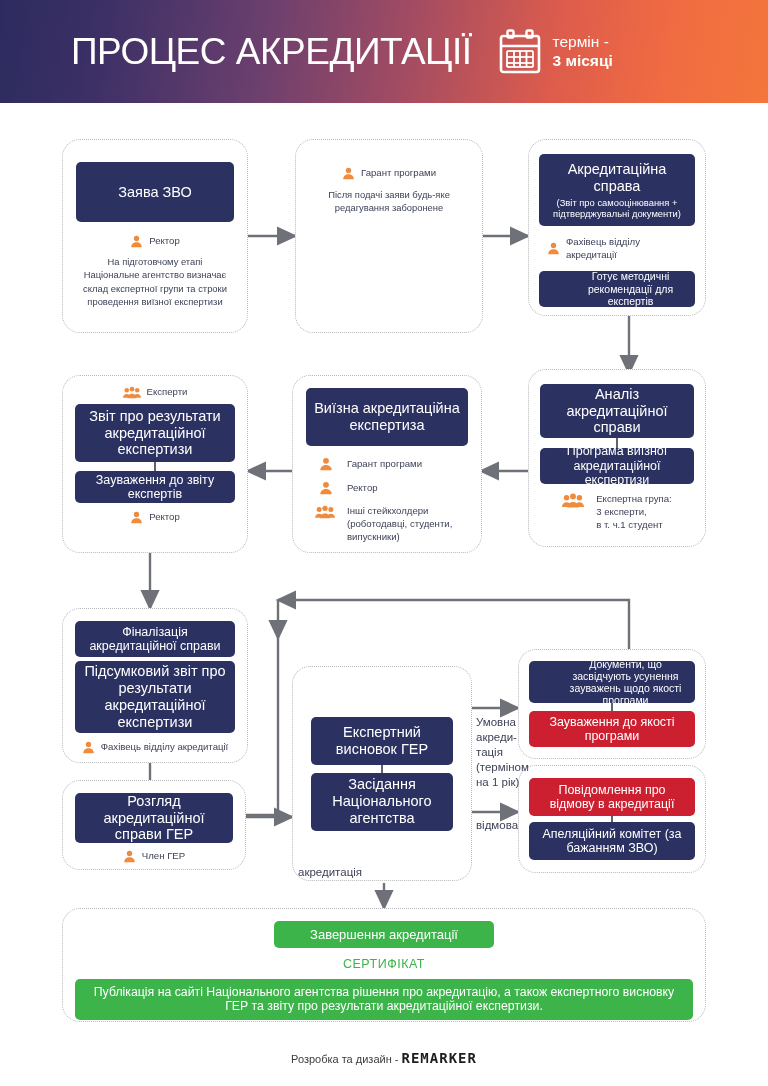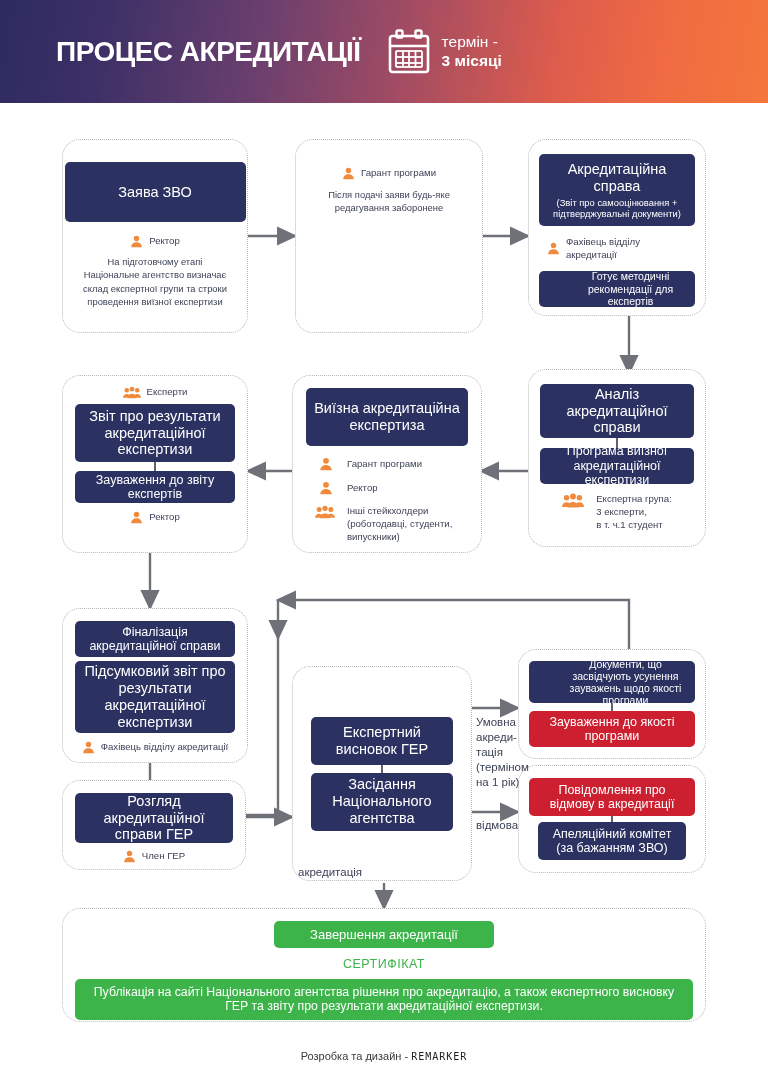--- a/index.html
+++ b/index.html
@@ -10,22 +10,22 @@
     overflow:hidden;
     position:relative;
   }
   
   .header{
     position:absolute;left:0;top:0;width:768px;height:103px;
     background:linear-gradient(100deg,#2c2b5f 0%,#3d3066 14%,#6a3f6e 34%,#a04b63 52%,#dd5c4c 72%,#f06b42 86%,#f4763c 100%);
     display:flex;align-items:center;
   }
   .header-title{
-    color:#ffffff;font-size:28px;font-weight:bold;letter-spacing:-0.5px;
-    margin-left:56px;white-space:nowrap;line-height:1;
+    color:#ffffff;font-size:37px;font-weight:normal;letter-spacing:-0.5px;
+    margin-left:71px;white-space:nowrap;line-height:1;
   }
   .header-right{
     display:flex;align-items:center;margin-left:26px;gap:11px;
   }
   .cal-icon{width:44px;height:46px;flex:none;}
   .header-sub{
     color:#ffffff;font-size:15.5px;font-weight:bold;line-height:1.22;white-space:nowrap;
   }
   .header-sub .l1{font-weight:normal;}
 
@@ -71,21 +71,21 @@
 
   .edge-label{
     position:absolute;color:#3d4257;font-size:11.5px;line-height:1.3;
   }
   .footer{
     position:absolute;left:0;top:1050px;width:768px;text-align:center;
     font-size:11px;color:#3b3b3b;
   }
   .footer .brand{
     font-family:"DejaVu Sans Mono","Liberation Mono",monospace;
-    font-weight:normal;letter-spacing:1px;font-size:10px;color:#1d1d1d;
+    font-weight:bold;letter-spacing:1px;font-size:14px;color:#1d1d1d;
   }
 </style>
 </head>
 <body>
 
 <div class="header">
   <div class="header-title">ПРОЦЕС АКРЕДИТАЦІЇ</div>
   <div class="header-right">
     <svg class="cal-icon" viewBox="0 0 44 46">
       <rect x="3" y="7" width="38" height="36" rx="2.5" fill="none" stroke="#ffffff" stroke-width="2.6"></rect>
@@ -144,21 +144,21 @@
       <line x1="384" y1="780" x2="384" y2="805" marker-end="url(#ar)"></line>
 
       <path d="M629,546 L629,497 L278,497" marker-end="url(#ar)"></path>
       <path d="M278,497 L278,535" marker-end="url(#ar)"></path>
 
       <path d="M278,535 L278,712 L246,712"></path>
     </g>
   </svg>
 
   <div class="card" style="left:62px;top:36px;width:186px;height:194px;padding:22px 16px 14px;">
-    <div class="chip big" style="width:181px;height:60px;">Заява ЗВО</div>
+    <div class="chip big" style="width:158px;height:60px;">Заява ЗВО</div>
     <div class="role" style="margin-top:13px;">
       <svg class="ic" width="13" height="13" viewBox="0 0 16 16">
         <circle cx="8" cy="4.3" r="3.3" fill="#f08a3c"></circle>
           <path d="M1.5 15c0-3.6 2.9-6 6.5-6s6.5 2.4 6.5 6z" fill="#f08a3c"></path>
       </svg>
       <span class="txt">Ректор</span>
     </div>
     <div class="note" style="margin-top:7px;width:150px;">На підготовчому етапі Національне агентство визначає склад експертної групи та строки проведення виїзної експертизи</div>
   </div>
 
@@ -293,21 +293,21 @@
 
   <div class="card" style="left:518px;top:546px;width:188px;height:110px;padding:10px 10px;justify-content:center;">
     <div class="chip sm" style="width:166px;height:42px;">Документи, що засвідчують усунення зауважень щодо якості програми</div>
     <div class="vlink" style="height:8px;"></div>
     <div class="chip red med" style="width:166px;height:36px;">Зауваження до якості програми</div>
   </div>
 
   <div class="card" style="left:518px;top:662px;width:188px;height:108px;padding:10px 10px;justify-content:center;">
     <div class="chip red med" style="width:166px;height:38px;">Повідомлення про відмову в акредитації</div>
     <div class="vlink" style="height:6px;"></div>
-    <div class="chip med" style="width:148px;height:38px;">Апеляційний комітет (за бажанням ЗВО)</div>
+    <div class="chip med" style="width:166px;height:38px;">Апеляційний комітет (за бажанням ЗВО)</div>
   </div>
 
   <div class="edge-label" style="left:476px;top:612px;width:48px;">
     <div>Умовна</div>
     <div>акреди-</div>
     <div>тація</div>
     <div>(терміном</div>
     <div>на 1 рік)</div>
   </div>
   <div class="edge-label" style="left:476px;top:715px;">відмова</div>

